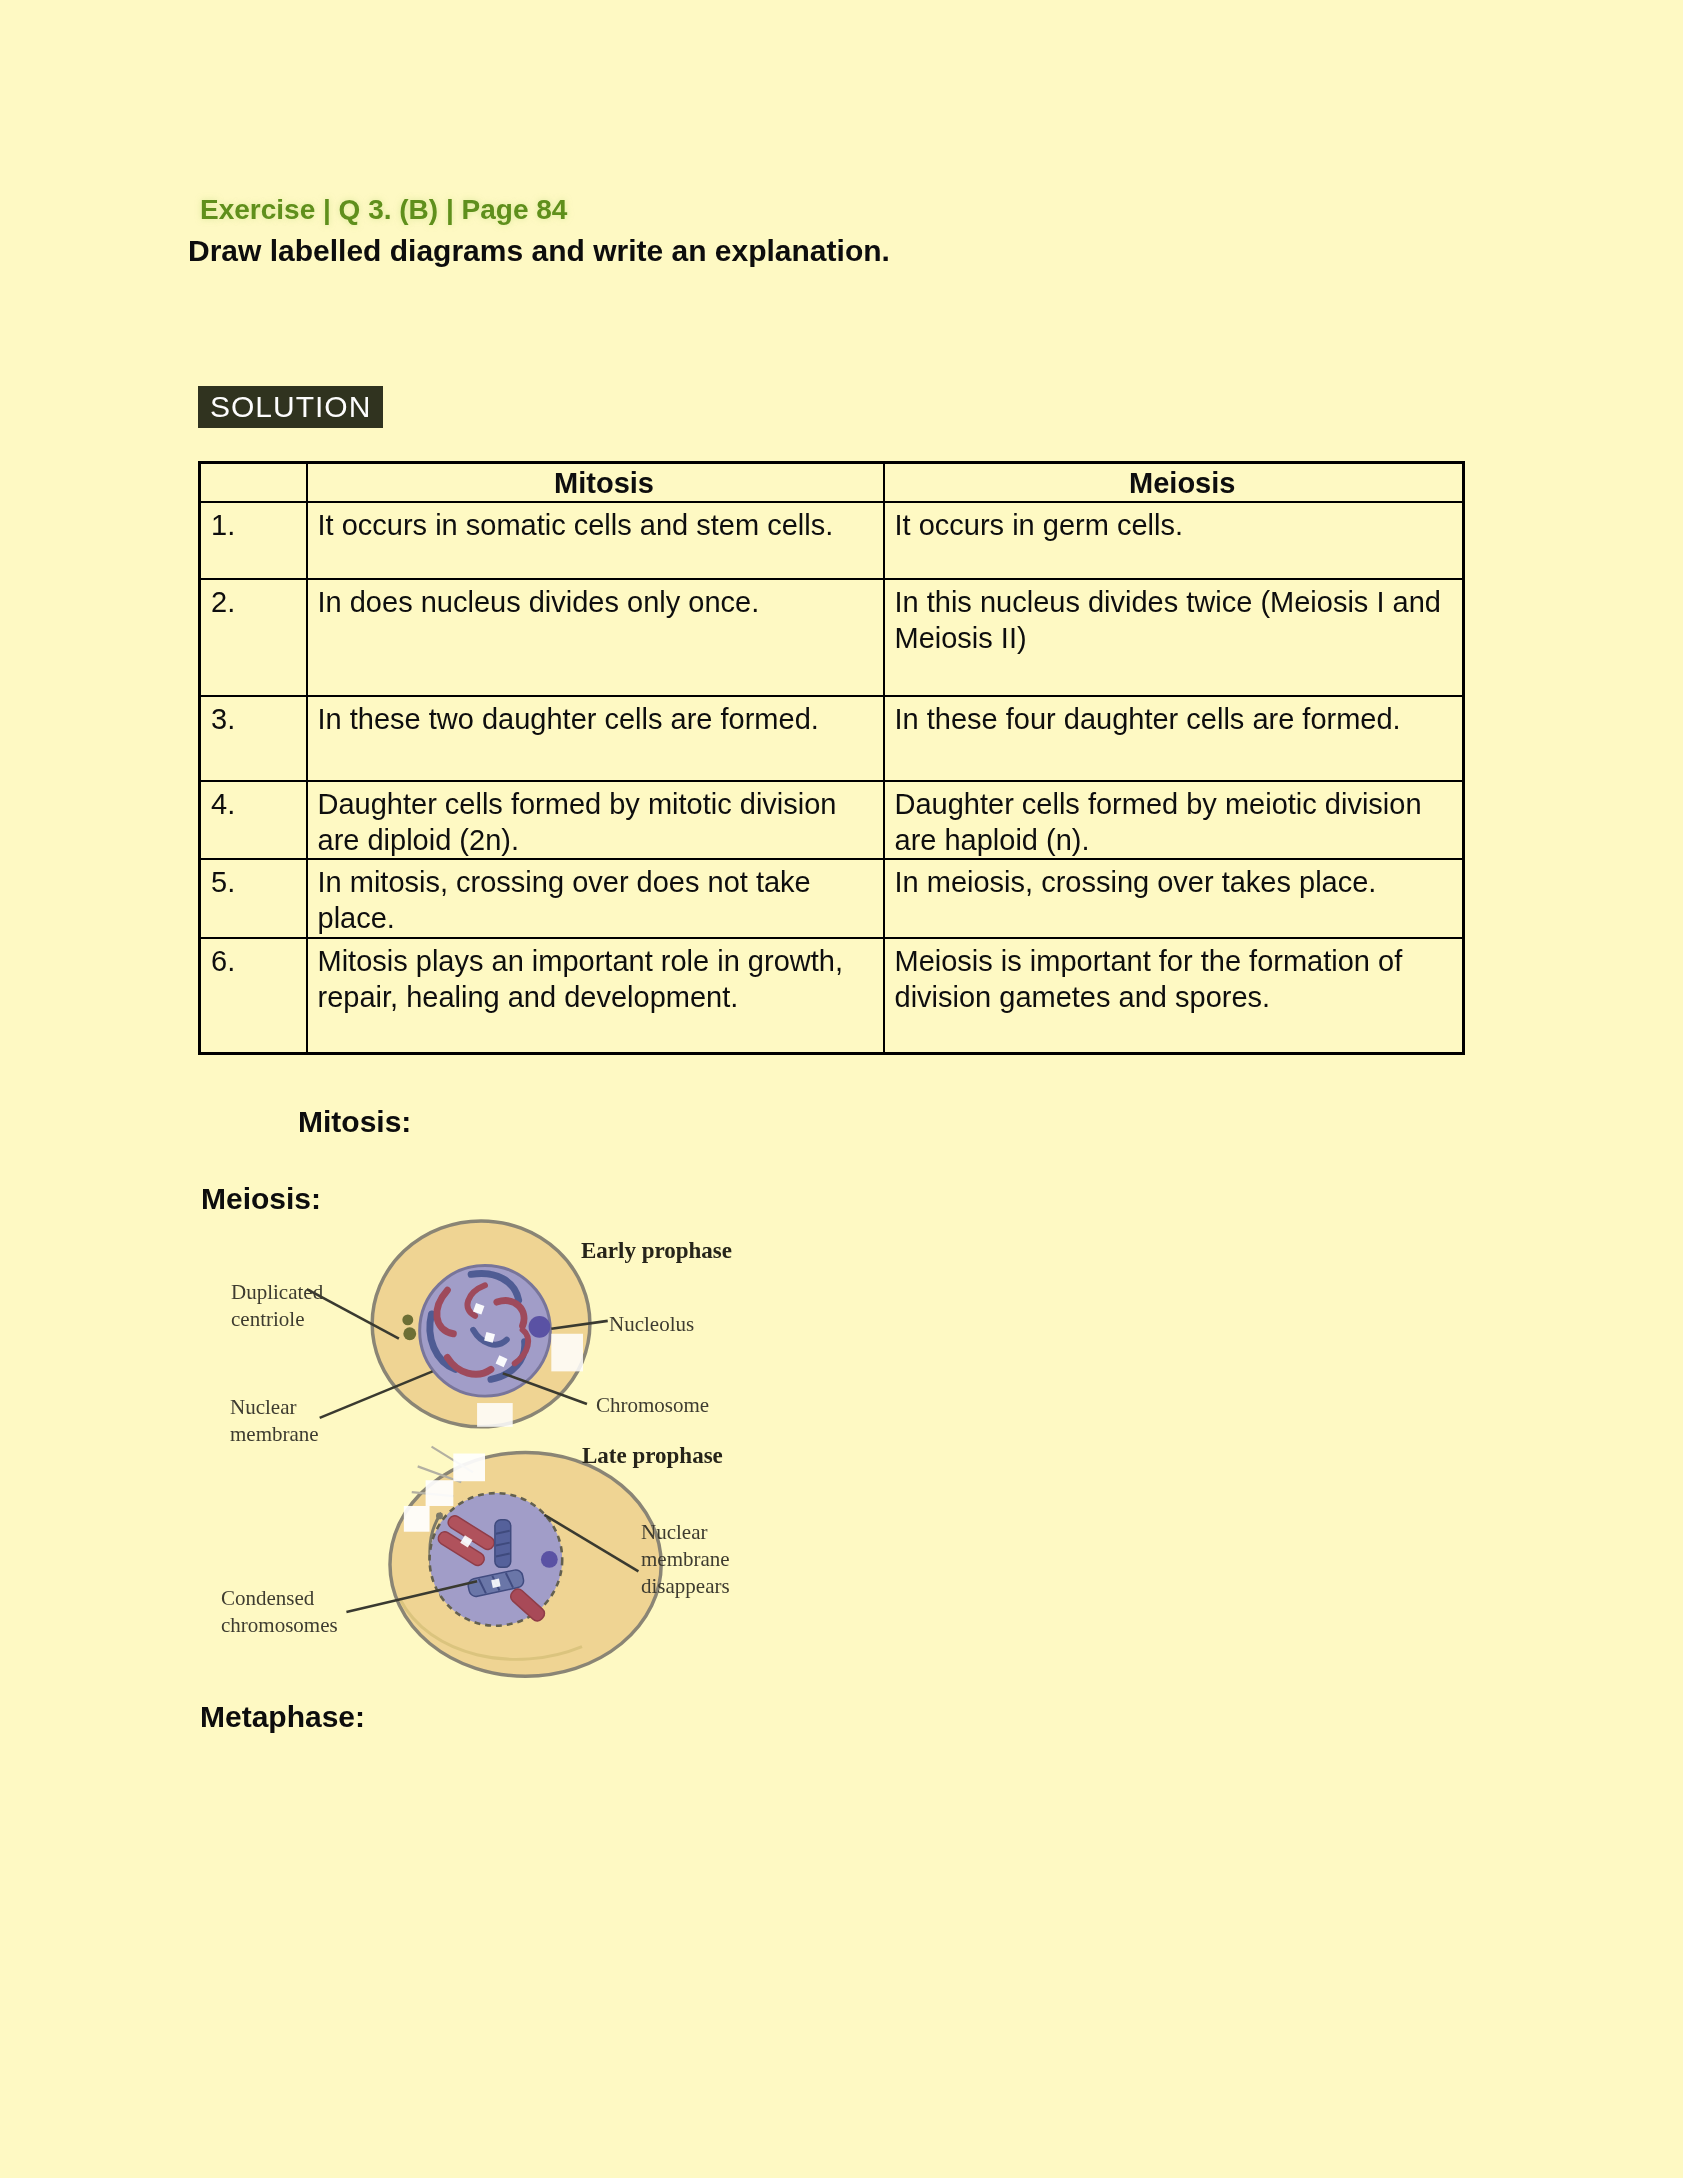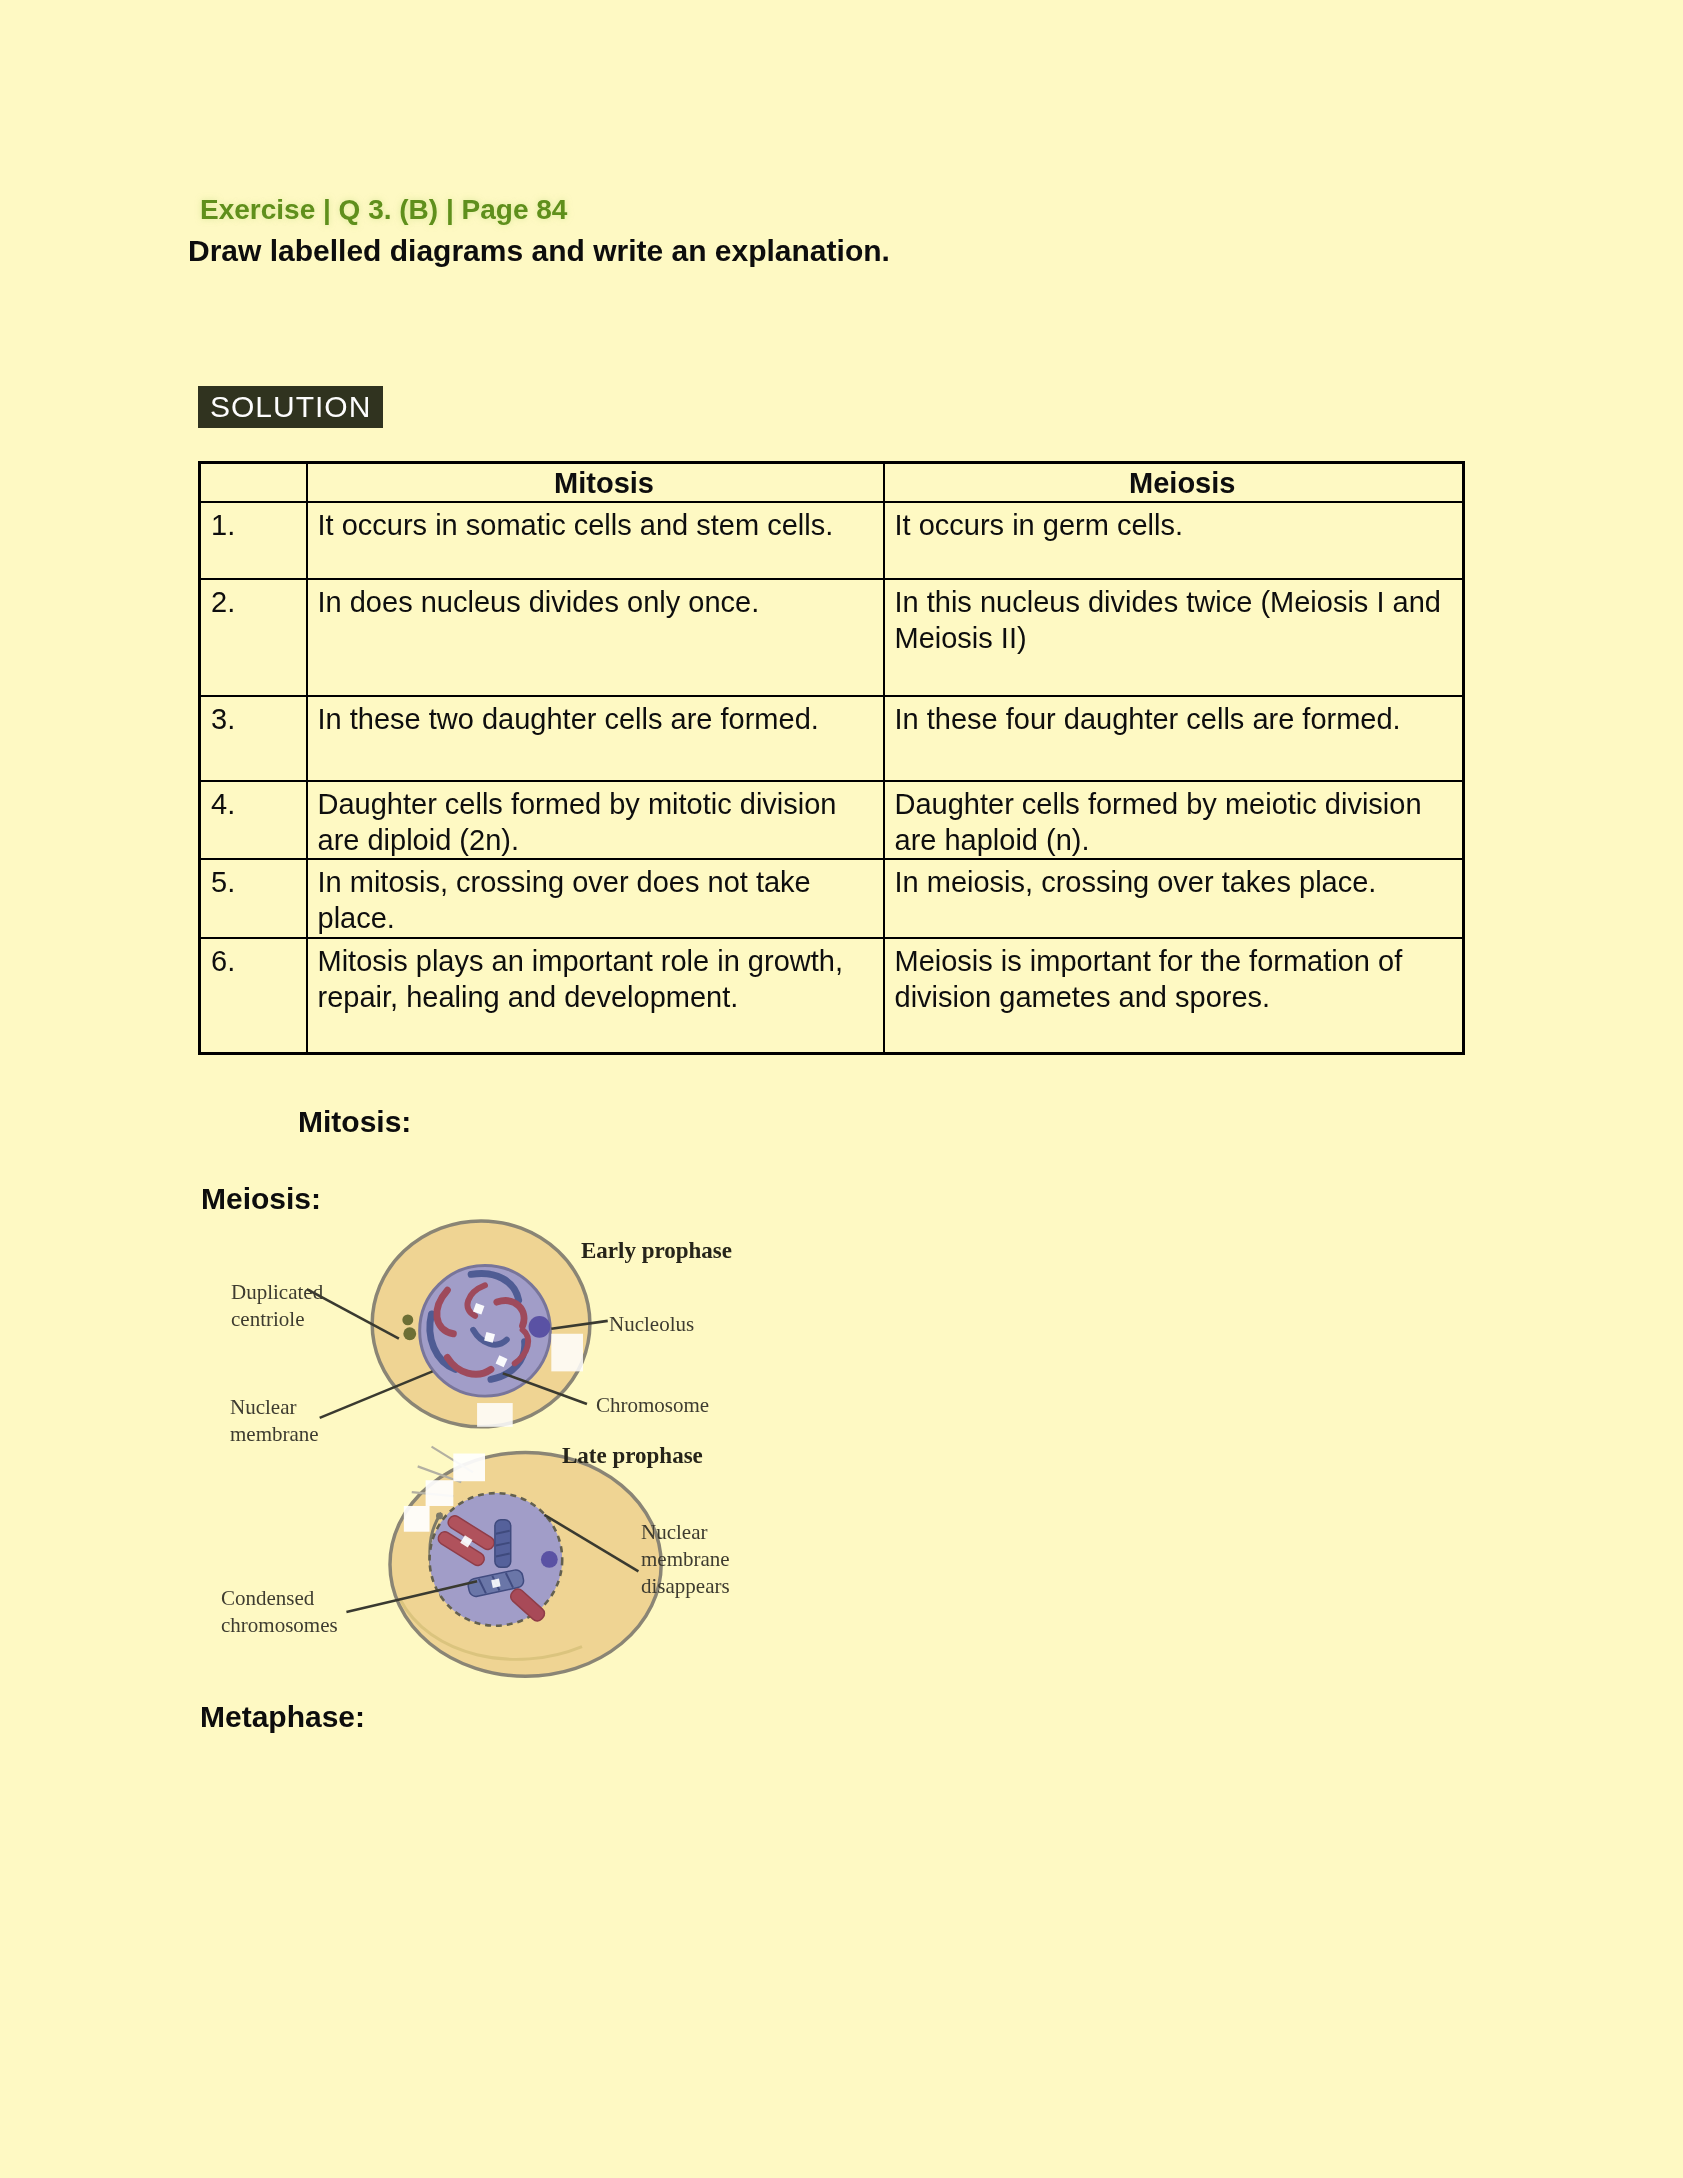--- a/index.html
+++ b/index.html
@@ -175,21 +175,21 @@
     </g>
   </svg>
 
   <div class="abs dtitle" style="left:581px; top:1238px;">Early prophase</div>
   <div class="abs dlabel" style="left:231px; top:1259px;margin-top:20px;">Duplicated
 centriole</div>
   <div class="abs dlabel" style="left:609px; top:1311px;">Nucleolus</div>
   <div class="abs dlabel" style="left:230px; top:1394px;">Nuclear
 membrane</div>
   <div class="abs dlabel" style="left:596px; top:1392px;">Chromosome</div>
-  <div class="abs dtitle" style="left:562px; top:1443px;">Late prophase</div>
+  <div class="abs dtitle" style="left:582px; top:1443px;">Late prophase</div>
   <div class="abs dlabel" style="left:641px; top:1519px;">Nuclear
 membrane
 disappears</div>
   <div class="abs dlabel" style="left:221px; top:1585px;">Condensed
 chromosomes</div>
 
 </div>
 
 
 </body></html>

